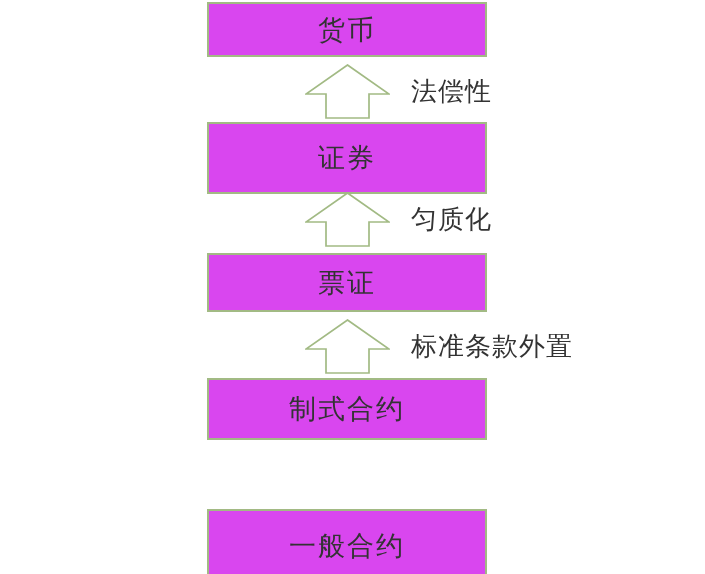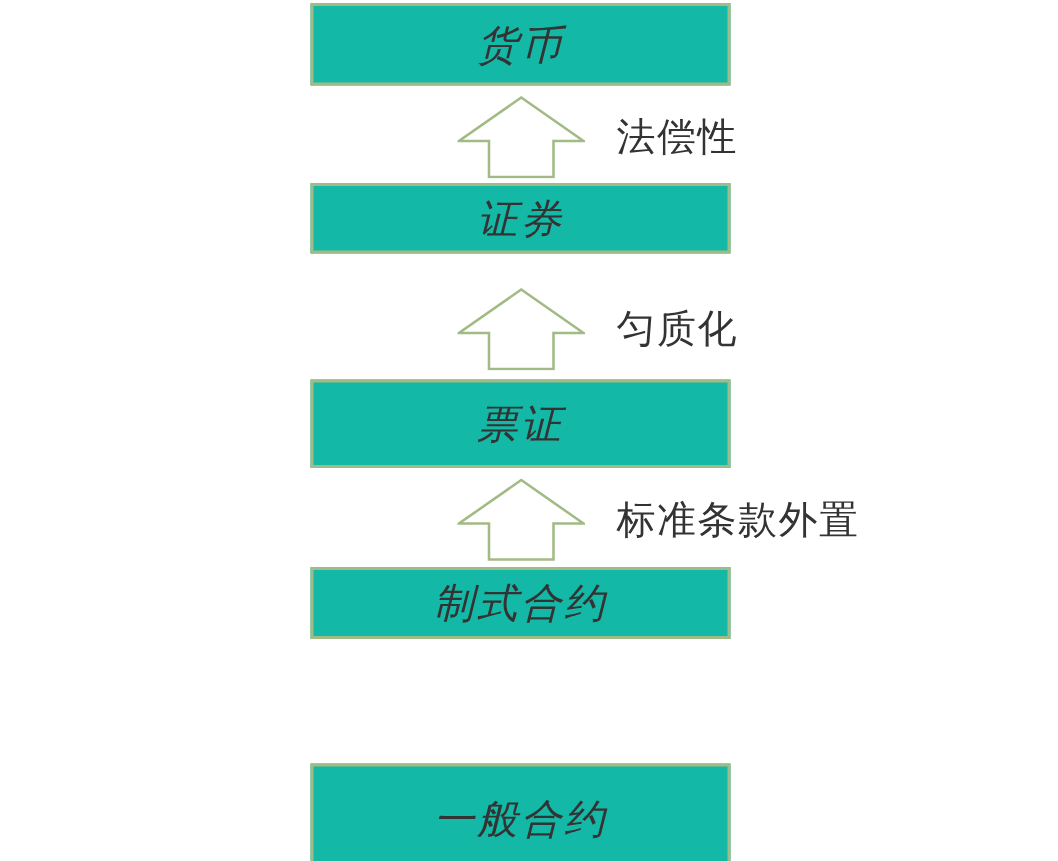--- a/index.html
+++ b/index.html
@@ -13,26 +13,25 @@
     height: 574px;
     background: var(--background, #ffffff);
     font-family: "Liberation Sans", "DejaVu Sans", sans-serif;
     overflow: hidden;
   }
   .stage-box {
     position: absolute;
     left: 207px;
     width: 280px;
     border: 2px solid var(--outline_green, #a2ba84);
-    background: #14b8a6;
+    background: #d946ef;
     box-sizing: border-box;
     display: flex;
     align-items: center;
     justify-content: center;
-    font-style: italic;
   }
   .stage-label {
     font-size: 27px;
     color: var(--text, #333333);
     letter-spacing: 2px;
     white-space: nowrap;
   }
   .transition {
     position: absolute;
     left: 305px;
@@ -69,21 +68,21 @@
     <span class="stage-label">货币</span>
   </div>
 
   <div class="transition" style="top:64px;text-align:right;">
     <svg class="arrow-svg" viewBox="0 0 85 55" aria-hidden="true">
       <polygon points="42.5,1 84,30 64,30 64,54 21,54 21,30 1,30"></polygon>
     </svg>
     <span class="transition-label">法偿性</span>
   </div>
 
-  <div class="stage-box" style="top:122px; height:47px;">
+  <div class="stage-box" style="top:122px; height:72px;">
     <span class="stage-label">证券</span>
   </div>
 
   <div class="transition" style="top:192px;align-items:center;">
     <svg class="arrow-svg" viewBox="0 0 85 55" aria-hidden="true">
       <polygon points="42.5,1 84,30 64,30 64,54 21,54 21,30 1,30"></polygon>
     </svg>
     <span class="transition-label">匀质化</span>
   </div>
 
@@ -91,21 +90,21 @@
     <span class="stage-label">票证</span>
   </div>
 
   <div class="transition" style="top:319px;font-family:Liberation Serif, serif;">
     <svg class="arrow-svg" viewBox="0 0 85 55" aria-hidden="true">
       <polygon points="42.5,1 84,30 64,30 64,54 21,54 21,30 1,30"></polygon>
     </svg>
     <span class="transition-label">标准条款外置</span>
   </div>
 
-  <div class="stage-box" style="top:378px; height:48px;">
+  <div class="stage-box" style="top:378px; height:62px;">
     <span class="stage-label">制式合约</span>
   </div>
 
 
   <div class="stage-box" style="top:509px; height:74px;">
     <span class="stage-label">一般合约</span>
   </div>
 
 </div>
 

